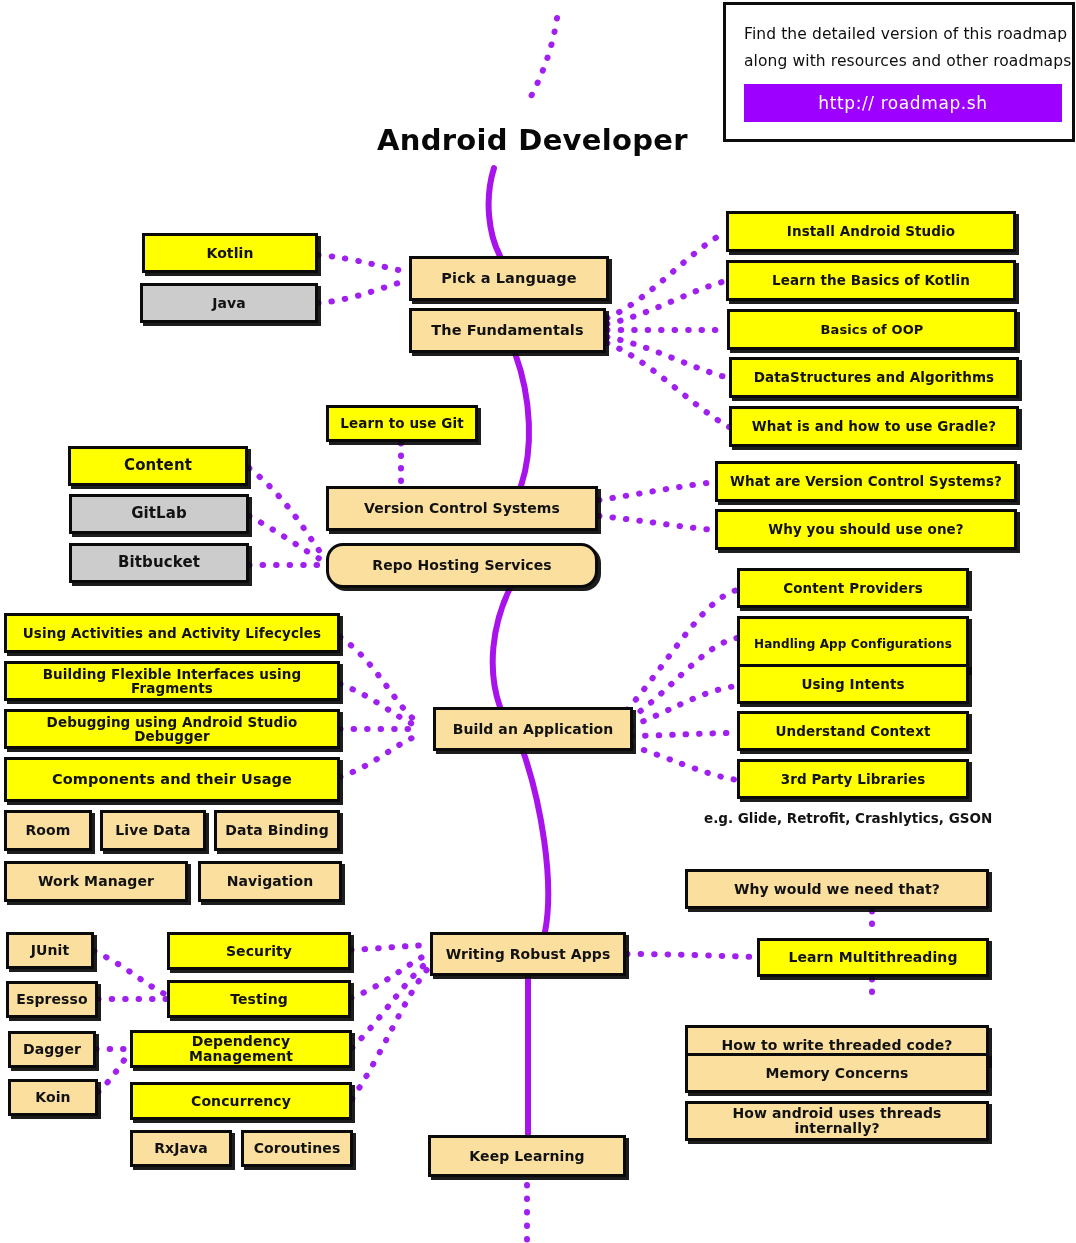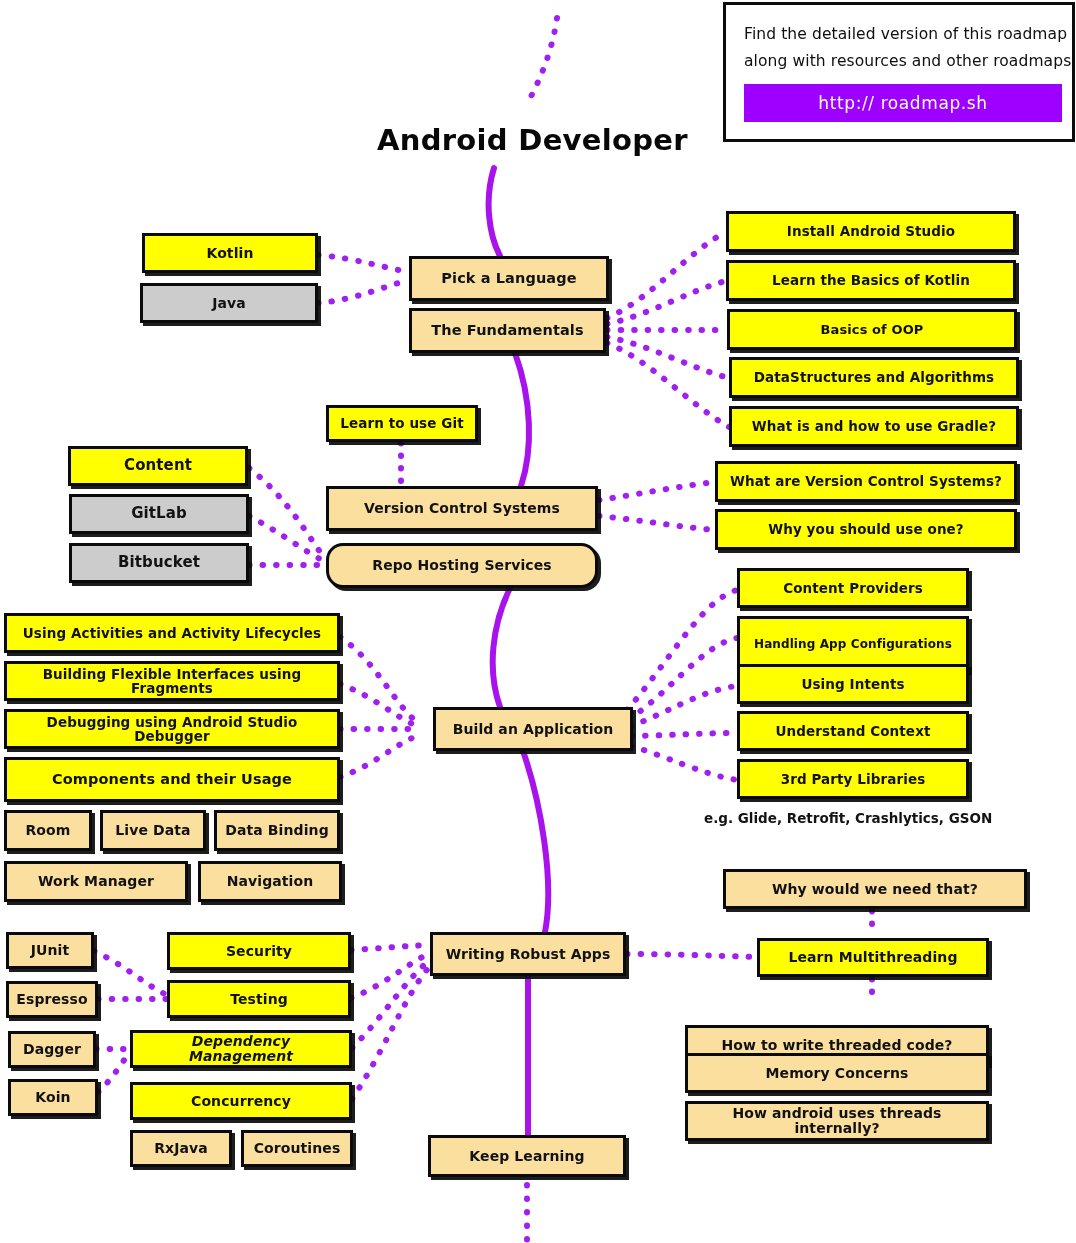--- a/index.html
+++ b/index.html
@@ -206,31 +206,31 @@
   <div class="node n-yellow" style="left:737px;top:616px;width:232px;height:56px;font-size:12px;text-align:right;">Handling App Configurations</div>
   <div class="node n-yellow" style="left:737px;top:664px;width:232px;height:40px;font-size:13.5px;">Using Intents</div>
   <div class="node n-yellow" style="left:737px;top:711px;width:232px;height:40px;font-size:13.5px;">Understand Context</div>
   <div class="node n-yellow" style="left:737px;top:759px;width:232px;height:40px;font-size:13.5px;">3rd Party Libraries</div>
 
   <div class="note" style="left:704px;top:810px;">e.g. Glide, Retrofit, Crashlytics, GSON</div>
 
   <div class="node n-peach" style="left:430px;top:932px;width:196px;height:44px;font-size:14px;">Writing Robust Apps</div>
   <div class="node n-yellow" style="left:167px;top:932px;width:184px;height:38px;font-size:14px;">Security</div>
   <div class="node n-yellow" style="left:167px;top:980px;width:184px;height:38px;font-size:14px;">Testing</div>
-  <div class="node n-yellow" style="left:130px;top:1030px;width:222px;height:38px;font-size:14px;font-style:italic;">Dependency Management</div>
+  <div class="node n-yellow" style="left:130px;top:1030px;width:222px;height:38px;font-size:14px;">Dependency Management</div>
   <div class="node n-yellow" style="left:130px;top:1082px;width:222px;height:38px;font-size:14px;">Concurrency</div>
 
   <div class="node n-peach" style="left:6px;top:932px;width:88px;height:37px;font-size:14px;">JUnit</div>
   <div class="node n-peach" style="left:6px;top:981px;width:92px;height:37px;font-size:14px;">Espresso</div>
   <div class="node n-peach" style="left:8px;top:1031px;width:88px;height:37px;font-size:14px;">Dagger</div>
   <div class="node n-peach" style="left:8px;top:1079px;width:90px;height:37px;font-size:14px;">Koin</div>
   <div class="node n-peach" style="left:130px;top:1130px;width:102px;height:37px;font-size:14px;">RxJava</div>
   <div class="node n-peach" style="left:241px;top:1130px;width:112px;height:37px;font-size:14px;">Coroutines</div>
 
   <div class="node n-peach" style="left:428px;top:1135px;width:198px;height:42px;font-size:14px;">Keep Learning</div>
 
-  <div class="node n-peach" style="left:685px;top:869px;width:304px;height:40px;font-size:14px;margin-left:38px;">Why would we need that?</div>
+  <div class="node n-peach" style="left:685px;top:869px;width:304px;height:40px;font-size:14px;">Why would we need that?</div>
   <div class="node n-yellow" style="left:757px;top:938px;width:232px;height:39px;font-size:14px;">Learn Multithreading</div>
   <div class="node n-peach" style="left:685px;top:1025px;width:304px;height:40px;font-size:14px;">How to write threaded code?</div>
   <div class="node n-peach" style="left:685px;top:1053px;width:304px;height:40px;font-size:14px;">Memory Concerns</div>
   <div class="node n-peach" style="left:685px;top:1101px;width:304px;height:40px;font-size:14px;">How android uses threads internally?</div>
 
 </div>
 
 </body></html>

